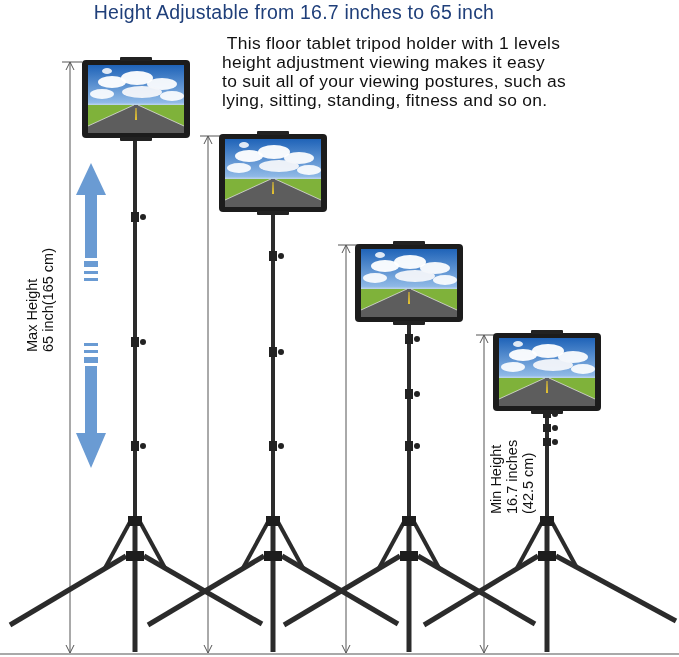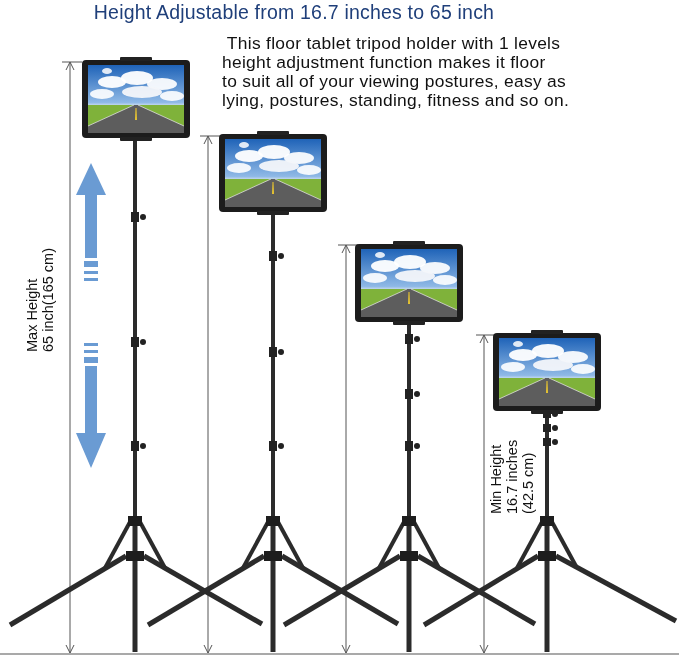--- a/index.html
+++ b/index.html
@@ -8,23 +8,23 @@
   .desc{position:absolute;left:222px;top:34px;width:460px;font-size:17.4px;line-height:19px;color:#111;letter-spacing:0.3px;white-space:pre;}
   svg.scene{position:absolute;left:0;top:0;}
   .vlabel{position:absolute;font-size:14.5px;line-height:16px;color:#111;transform-origin:0 0;transform:rotate(-90deg);white-space:pre;}
 </style>
 </head>
 <body>
 
 <div class="title">Height Adjustable from 16.7 inches to 65 inch</div>
 
 <div class="desc"><span> This floor tablet tripod holder with 1 levels</span>
-<span>height adjustment function makes it floor</span>
-<span>to suit all of your viewing postures, easy as</span>
-<span>lying, postures, standing, fitness and so on.</span></div>
+<span>height adjustment viewing makes it easy</span>
+<span>to suit all of your viewing postures, such as</span>
+<span>lying, sitting, standing, fitness and so on.</span></div>
 
 <svg class="scene" width="679" height="657" viewBox="0 0 679 657">
   <defs>
     <linearGradient id="sky" x1="0" y1="0" x2="0" y2="1">
       <stop offset="0" stop-color="#1f63b8"></stop>
       <stop offset="0.55" stop-color="#8fb9e6"></stop>
       <stop offset="0.62" stop-color="#e8eef4"></stop>
     </linearGradient>
     <g id="screen">
 

